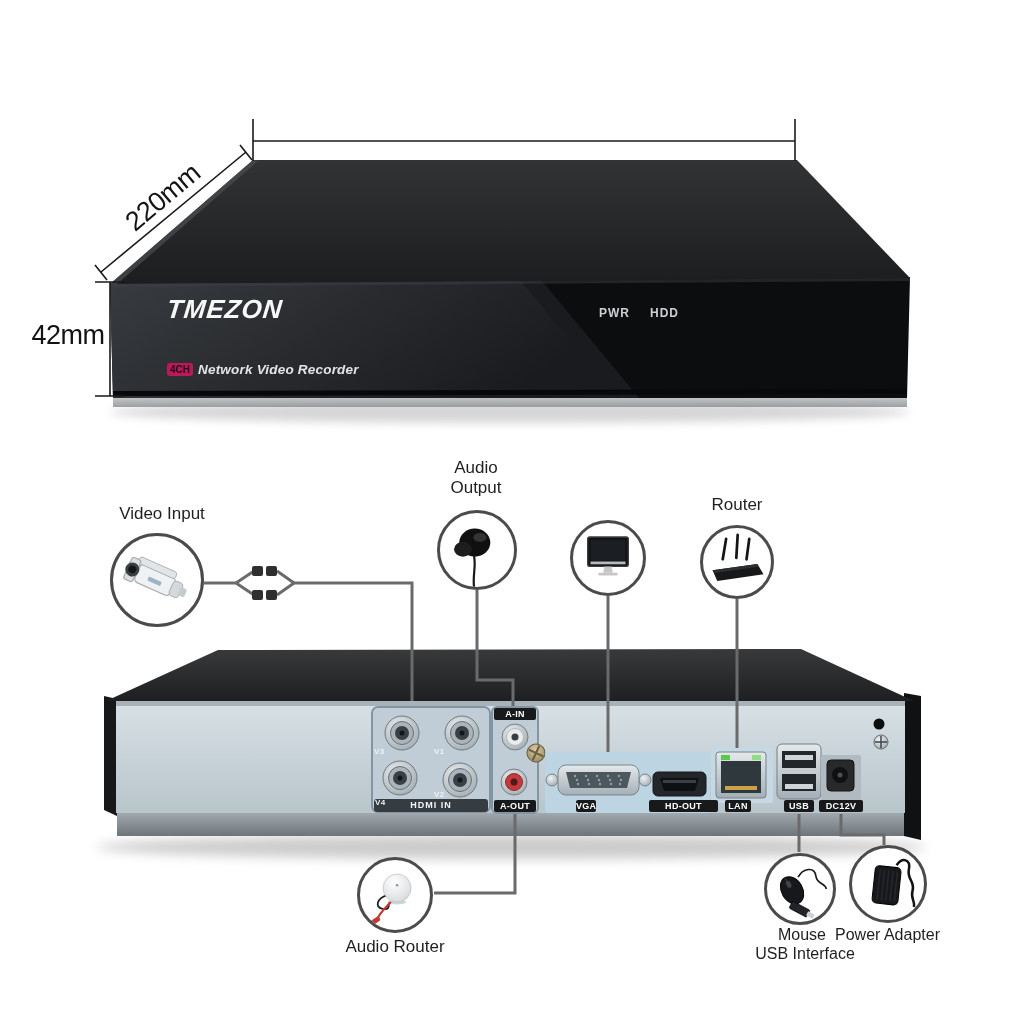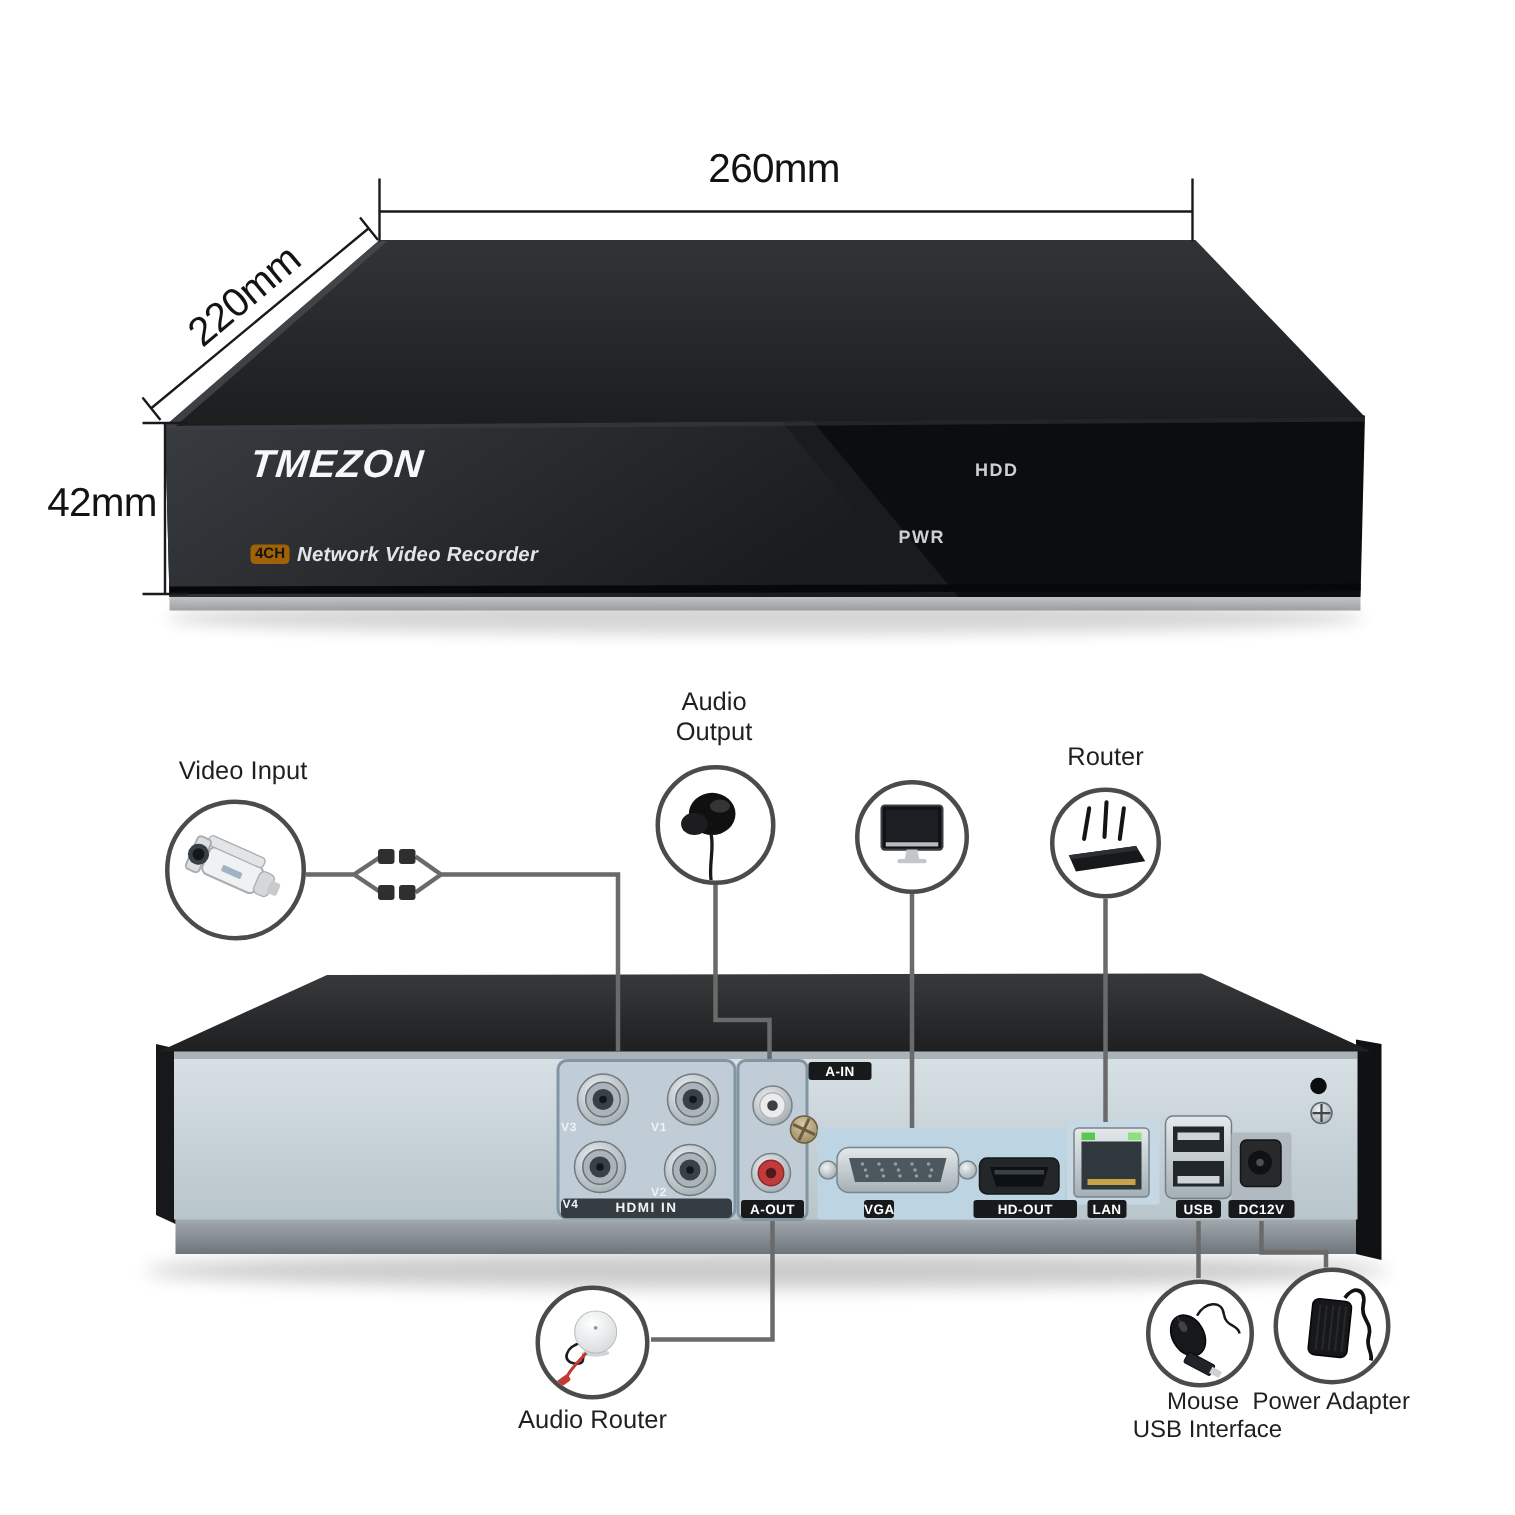--- a/index.html
+++ b/index.html
@@ -14,21 +14,21 @@
   .circle svg{width:100%;height:100%;}
   .portbadge{position:absolute;background:#17191b;color:#ffffff;font-weight:bold;font-size:9px;
              line-height:12px;height:12px;text-align:center;border-radius:2px;letter-spacing:0.3px;}
   .videoin-bar{position:absolute;background:#353c42;color:#f2f5f7;font-weight:bold;font-size:9px;
                line-height:13px;height:13px;text-align:center;border-radius:3px;letter-spacing:1px;}
   .vlabel{position:absolute;color:#eef2f4;font-size:8px;font-weight:bold;letter-spacing:0.5px;}
   .logo{position:absolute;left:167px;top:294px;font-size:26px;font-weight:800;font-style:italic;
         color:#f7f7f7;letter-spacing:1px;transform:skewX(-6deg);}
   .led-label{position:absolute;font-size:12px;font-weight:bold;color:#ccd0d3;letter-spacing:1px;}
   .front-badge-row{position:absolute;left:167px;top:362px;display:flex;align-items:center;gap:5px;}
-  .ch-badge{background:#a16207;color:#141414;font-size:10px;font-weight:bold;border-radius:3px;
+  .ch-badge{background:#be185d;color:#141414;font-size:10px;font-weight:bold;border-radius:3px;
             padding:1px 3px;line-height:11px;}
   .product-name{color:#e2e4e5;font-size:13.5px;font-weight:bold;font-style:italic;letter-spacing:0.2px;}
 </style>
 </head>
 <body>
 
 <div id="stage">
 
   <svg class="layer" viewBox="0 0 1010 1010">
     <defs>
@@ -53,28 +53,27 @@
     <polygon points="110,283 910,277 907,398 113,398" fill="#0c0d0f"></polygon>
     <polygon points="110,283 521,281 618,398 113,398" fill="url(#gFrontL)"></polygon>
     <polygon points="521,281 542,281 639,398 618,398" fill="#43474c" opacity="0.25"></polygon>
     <polygon points="113,391 907,389 907,394 113,396" fill="#07080a"></polygon>
     <polygon points="110,284 253,160 797,160 910,278" fill="url(#gTopA)"></polygon>
     <polygon points="110,284 253,160 258,161 116,285" fill="#4a4e52" opacity="0.7"></polygon>
     <polygon points="110,284 910,278 910,281 110,287" fill="#3e4246" opacity="0.45"></polygon>
   </svg>
 
   <div class="logo">TMEZON</div>
-  <div class="led-label" style="left:599px;top:306px;margin-top:45px;">PWR</div>
+  <div class="led-label" style="left:599px;top:306px;">PWR</div>
   <div class="led-label" style="left:650px;top:306px;">HDD</div>
   <div class="front-badge-row">
     <span class="ch-badge">4CH</span>
     <span class="product-name">Network Video Recorder</span>
   </div>
 
-  <div class="dimlabel" style="left:446px;top:97px;width:140px;">260mm</div>
   <div class="dimlabel" style="left:103px;top:182px;width:120px;transform:rotate(-40deg);">220mm</div>
   <div class="dimlabel" style="left:26px;top:320px;width:84px;">42mm</div>
 
   <svg class="layer" viewBox="0 0 1010 1010">
     <defs>
       <linearGradient id="gTopB" x1="0" y1="0" x2="0" y2="1">
         <stop offset="0" stop-color="#37393b"></stop>
           <stop offset="1" stop-color="#1d1f21"></stop>
       </linearGradient>
       <linearGradient id="gPanel" x1="0" y1="0" x2="0" y2="1">
@@ -235,21 +234,21 @@
 
     <g fill="#2f2f2f">
       <rect x="252" y="566" width="11" height="10" rx="2"></rect>
       <rect x="266" y="566" width="11" height="10" rx="2"></rect>
       <rect x="252" y="590" width="11" height="10" rx="2"></rect>
       <rect x="266" y="590" width="11" height="10" rx="2"></rect>
     </g>
   </svg>
 
   <div class="videoin-bar" style="left:374px;top:799px;width:114px;">HDMI IN</div>
-  <div class="portbadge" style="left:494px;top:708px;width:42px;margin-left:45px;">A-IN</div>
+  <div class="portbadge" style="left:494px;top:708px;width:42px;">A-IN</div>
   <div class="portbadge" style="left:494px;top:800px;width:42px;">A-OUT</div>
   <div class="portbadge" style="left:576px;top:800px;width:20px;">VGA</div>
   <div class="portbadge" style="left:649px;top:800px;width:69px;">HD-OUT</div>
   <div class="portbadge" style="left:725px;top:800px;width:26px;">LAN</div>
   <div class="portbadge" style="left:784px;top:800px;width:30px;">USB</div>
   <div class="portbadge" style="left:819px;top:800px;width:44px;">DC12V</div>
   <div class="vlabel" style="left:374px;top:747px;">V3</div>
   <div class="vlabel" style="left:434px;top:747px;">V1</div>
   <div class="vlabel" style="left:375px;top:798px;">V4</div>
   <div class="vlabel" style="left:434px;top:790px;">V2</div>

